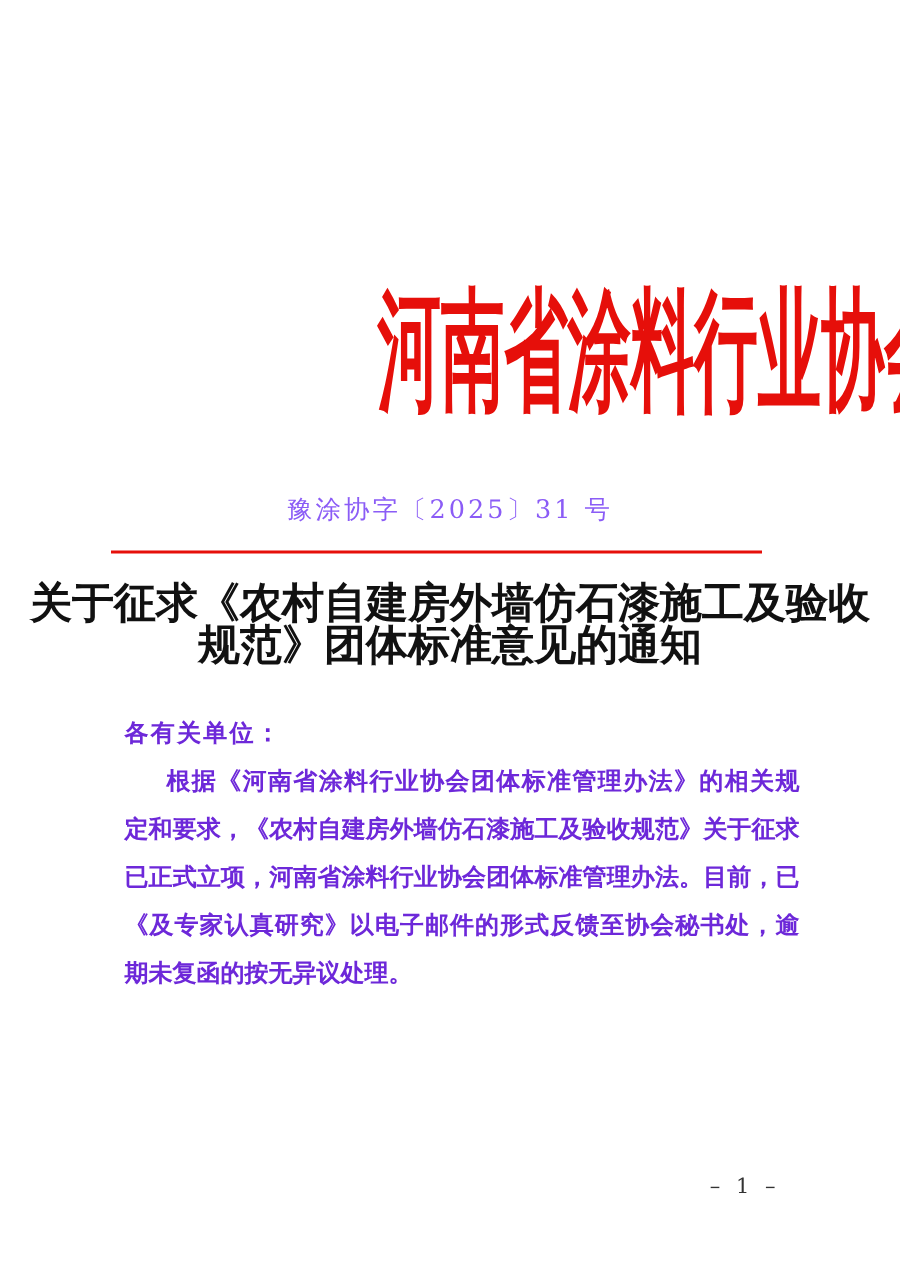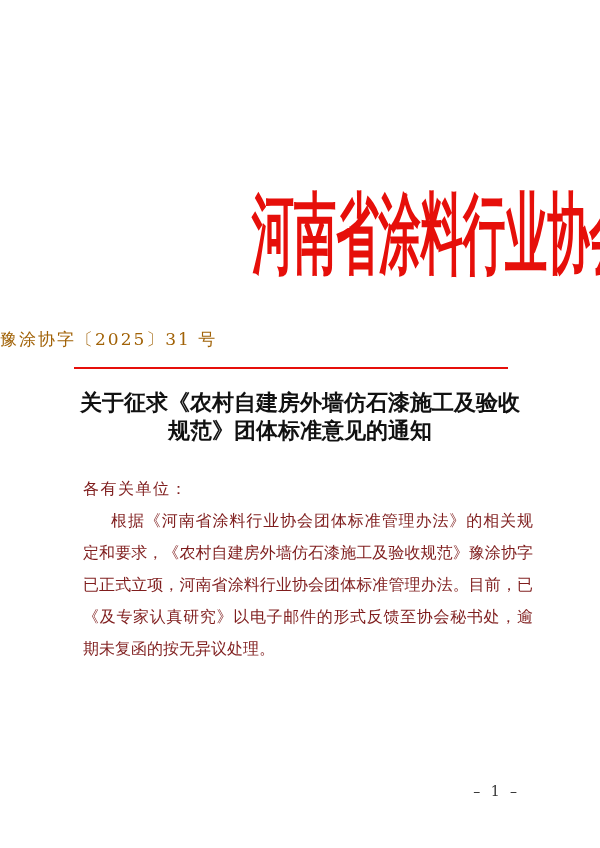--- a/index.html
+++ b/index.html
@@ -36,55 +36,56 @@
     transform: scaleX(0.48);
     transform-origin: center center;
     white-space: nowrap;
   }
   
   .doc-number {
     position: absolute;
     top: 328px;
     left: 0;
     width: 600px;
-    text-align: left;
+    text-align: center;
     font-size: 17px;
     letter-spacing: 2px;
-    color: #a16207;
+    color: #8b5cf6;
   }
   
   .red-line {
     position: absolute;
     top: 367px;
     left: 74px;
     width: 434px;
     height: 2px;
     background: #e60f0a;
   }
   
   .doc-title {
     position: absolute;
     top: 388px;
     left: 0;
     width: 600px;
     text-align: center;
-    font-size: 22px;
+    font-size: 28px;
     font-weight: bold;
     line-height: 28px;
     color: #111111;
   }
   
   .body-text {
     position: absolute;
     top: 473px;
     left: 83px;
     width: 450px;
     font-size: 16px;
     line-height: 32px;
-    color: #7f1d1d;
+    color: #6d28d9;
+    font-weight: bold;
   }
   .bl {
     height: 32px;
     white-space: nowrap;
   }
   .bl.j {
     white-space: normal;
     text-align: justify;
     text-align-last: justify;
   }
@@ -118,21 +119,21 @@
   <div class="red-line"></div>
 
   <div class="doc-title">
     <div>关于征求《农村自建房外墙仿石漆施工及验收</div>
     <div>规范》团体标准意见的通知</div>
   </div>
 
   <div class="body-text">
     <div class="bl salutation">各有关单位：</div>
     <div class="bl j indent">根据《河南省涂料行业协会团体标准管理办法》的相关规</div>
-    <div class="bl j">定和要求，《农村自建房外墙仿石漆施工及验收规范》豫涂协字</div>
+    <div class="bl j">定和要求，《农村自建房外墙仿石漆施工及验收规范》关于征求</div>
     <div class="bl j">已正式立项，河南省涂料行业协会团体标准管理办法。目前，已</div>
     <div class="bl j">《及专家认真研究》以电子邮件的形式反馈至协会秘书处，逾</div>
     <div class="bl">期未复函的按无异议处理。</div>
   </div>
 
   <div class="page-number">– 1 –</div>
 
 </div>
 
 </body></html>

